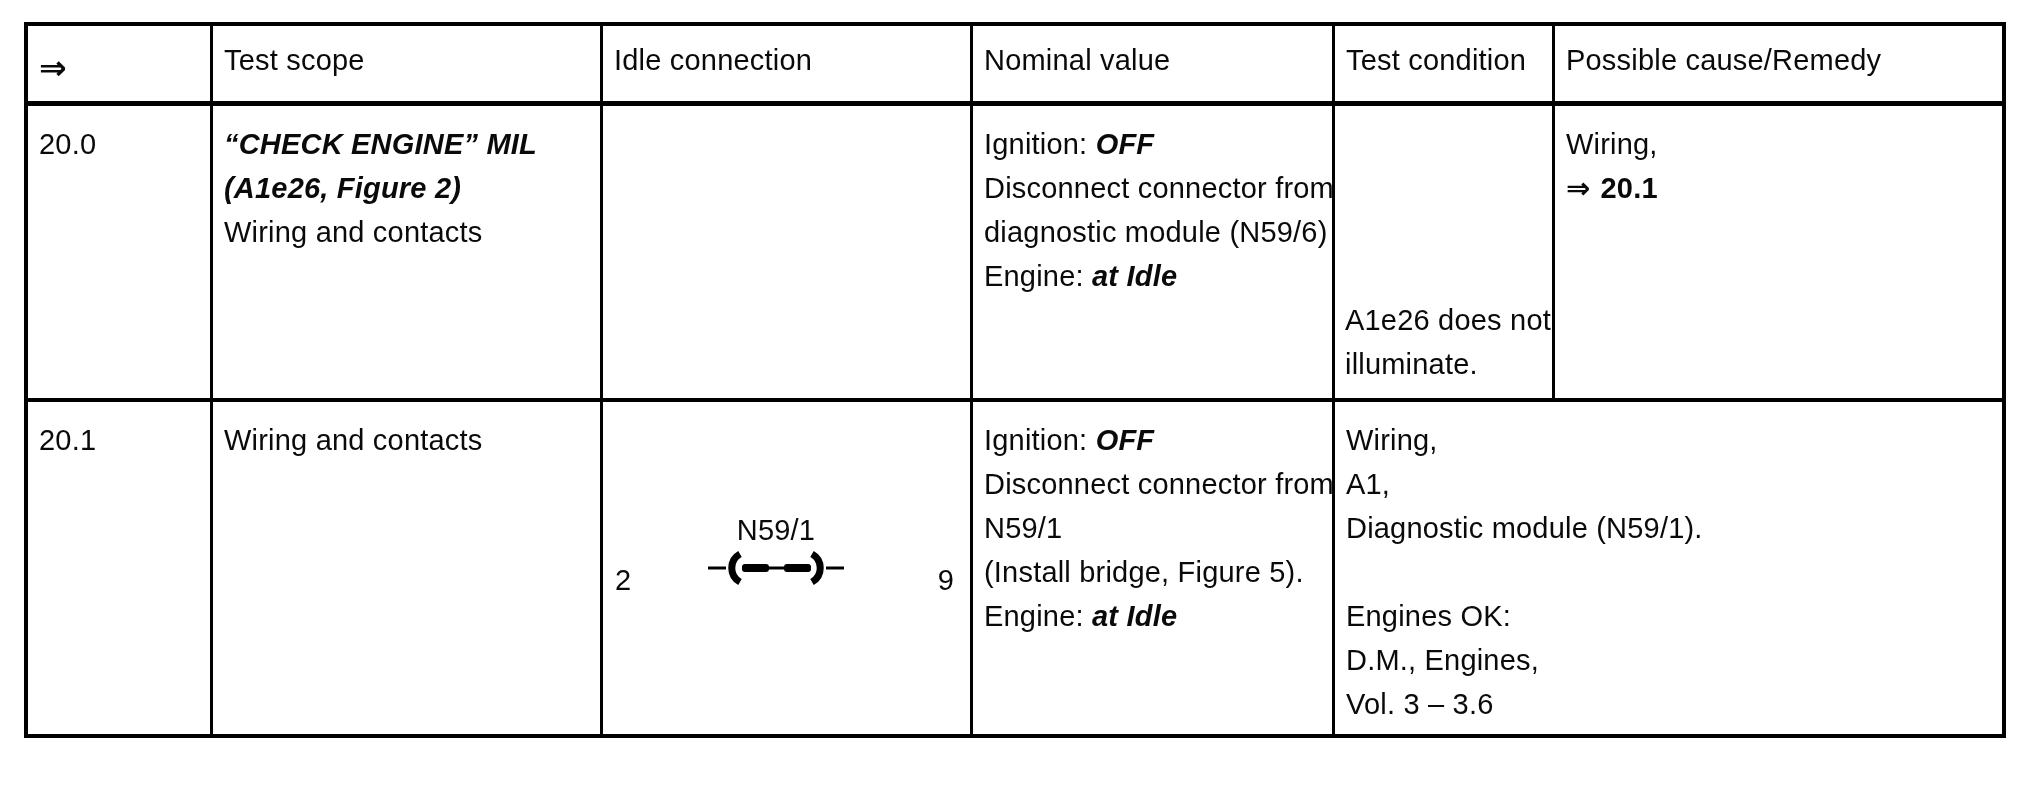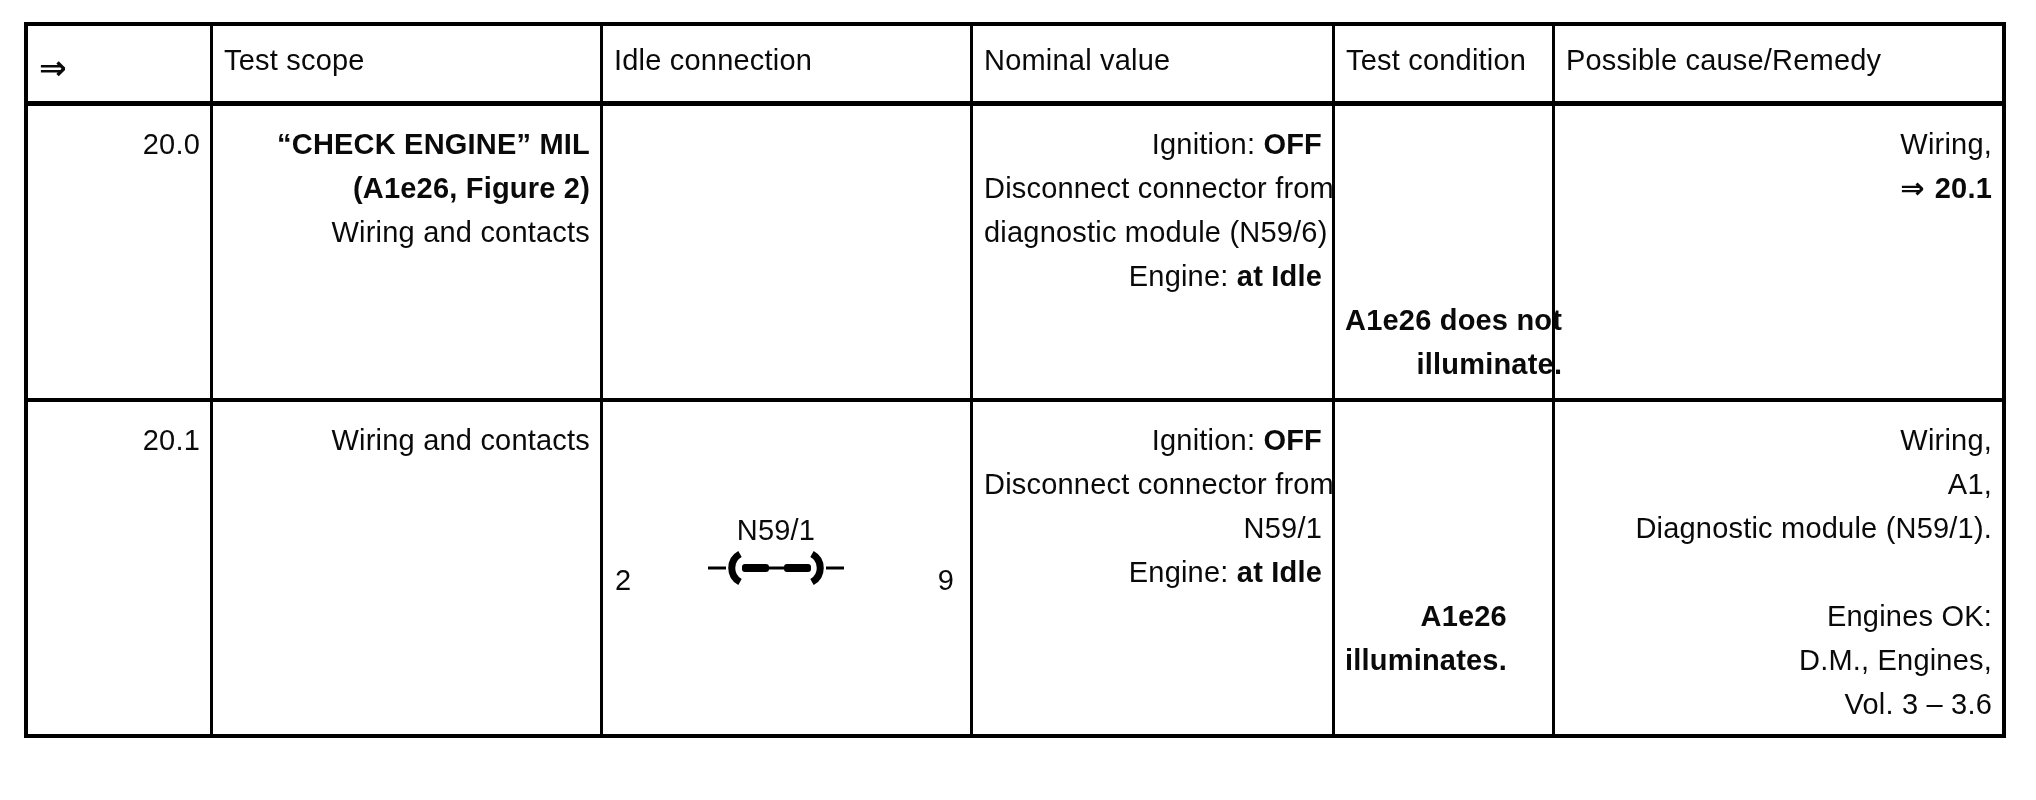--- a/index.html
+++ b/index.html
@@ -27,30 +27,30 @@
     border-bottom:4px solid #000;
     padding:16px 10px 0 11px;
     font-size:29px;
     line-height:44px;
     letter-spacing:0.2px;
   }
   .cell.hdr { border-bottom:5px solid #000; padding-top:12px; }
   .cell.col-last { border-right:none; }
   .cell.row-last { border-bottom:none; }
   .arrow-glyph { font-size:33px; font-weight:700; display:inline-block; margin-top:8px; }
-  .b { font-weight:700; }
-  .line { white-space:nowrap;text-align:right; }
+  .b { font-weight:700;font-style:italic; }
+  .line { white-space:nowrap; }
   .socket-box {
     display:inline-block;
     width:25px; height:25px;
     border:3px solid #000;
     vertical-align:-3px;
     margin:0 8px 0 3px;
   }
-  .nominal-block { position:absolute; left:10px; top:192px;font-weight:bold; }
+  .nominal-block { position:absolute; left:10px; top:192px; }
   .conn-diagram {
     position:absolute; left:98px; top:108px;
     width:150px; text-align:center;
   }
   .conn-label { line-height:40px; }
   .pin { position:absolute; top:156px; }
   .pin-left { left:12px; }
   .pin-right { right:16px; }
   .remedy-gap { height:44px; }
   .ref-arrow { font-weight:700; margin-right:10px; }
@@ -126,27 +126,22 @@
           <path d="M 106 4 C 117 10 117 26 106 32" stroke="#000" stroke-width="7" fill="none"></path>
           <line x1="120" y1="18" x2="138" y2="18" stroke="#000" stroke-width="3"></line>
         </svg>
       </div>
       <span class="pin pin-right line">9</span>
     </div>
     <div class="cell row-last">
       <div class="line"><span>Ignition: </span><span class="b">OFF</span></div>
       <div class="line">Disconnect connector from</div>
       <div class="line">N59/1</div>
+      <div class="line">(Install bridge, Figure 5).</div>
       <div class="line"><span>Engine: </span><span class="b">at Idle</span></div>
-    </div>
-    <div class="cell row-last">
-      <div class="nominal-block">
-        <div class="line">A1e26</div>
-        <div class="line">illuminates.</div>
-      </div>
     </div>
     <div class="cell col-last row-last">
       <div class="line">Wiring,</div>
       <div class="line">A1,</div>
       <div class="line">Diagnostic module (N59/1).</div>
       <div class="remedy-gap"></div>
       <div class="line">Engines OK:</div>
       <div class="line">D.M., Engines,</div>
       <div class="line">Vol. 3 – 3.6</div>
     </div>

